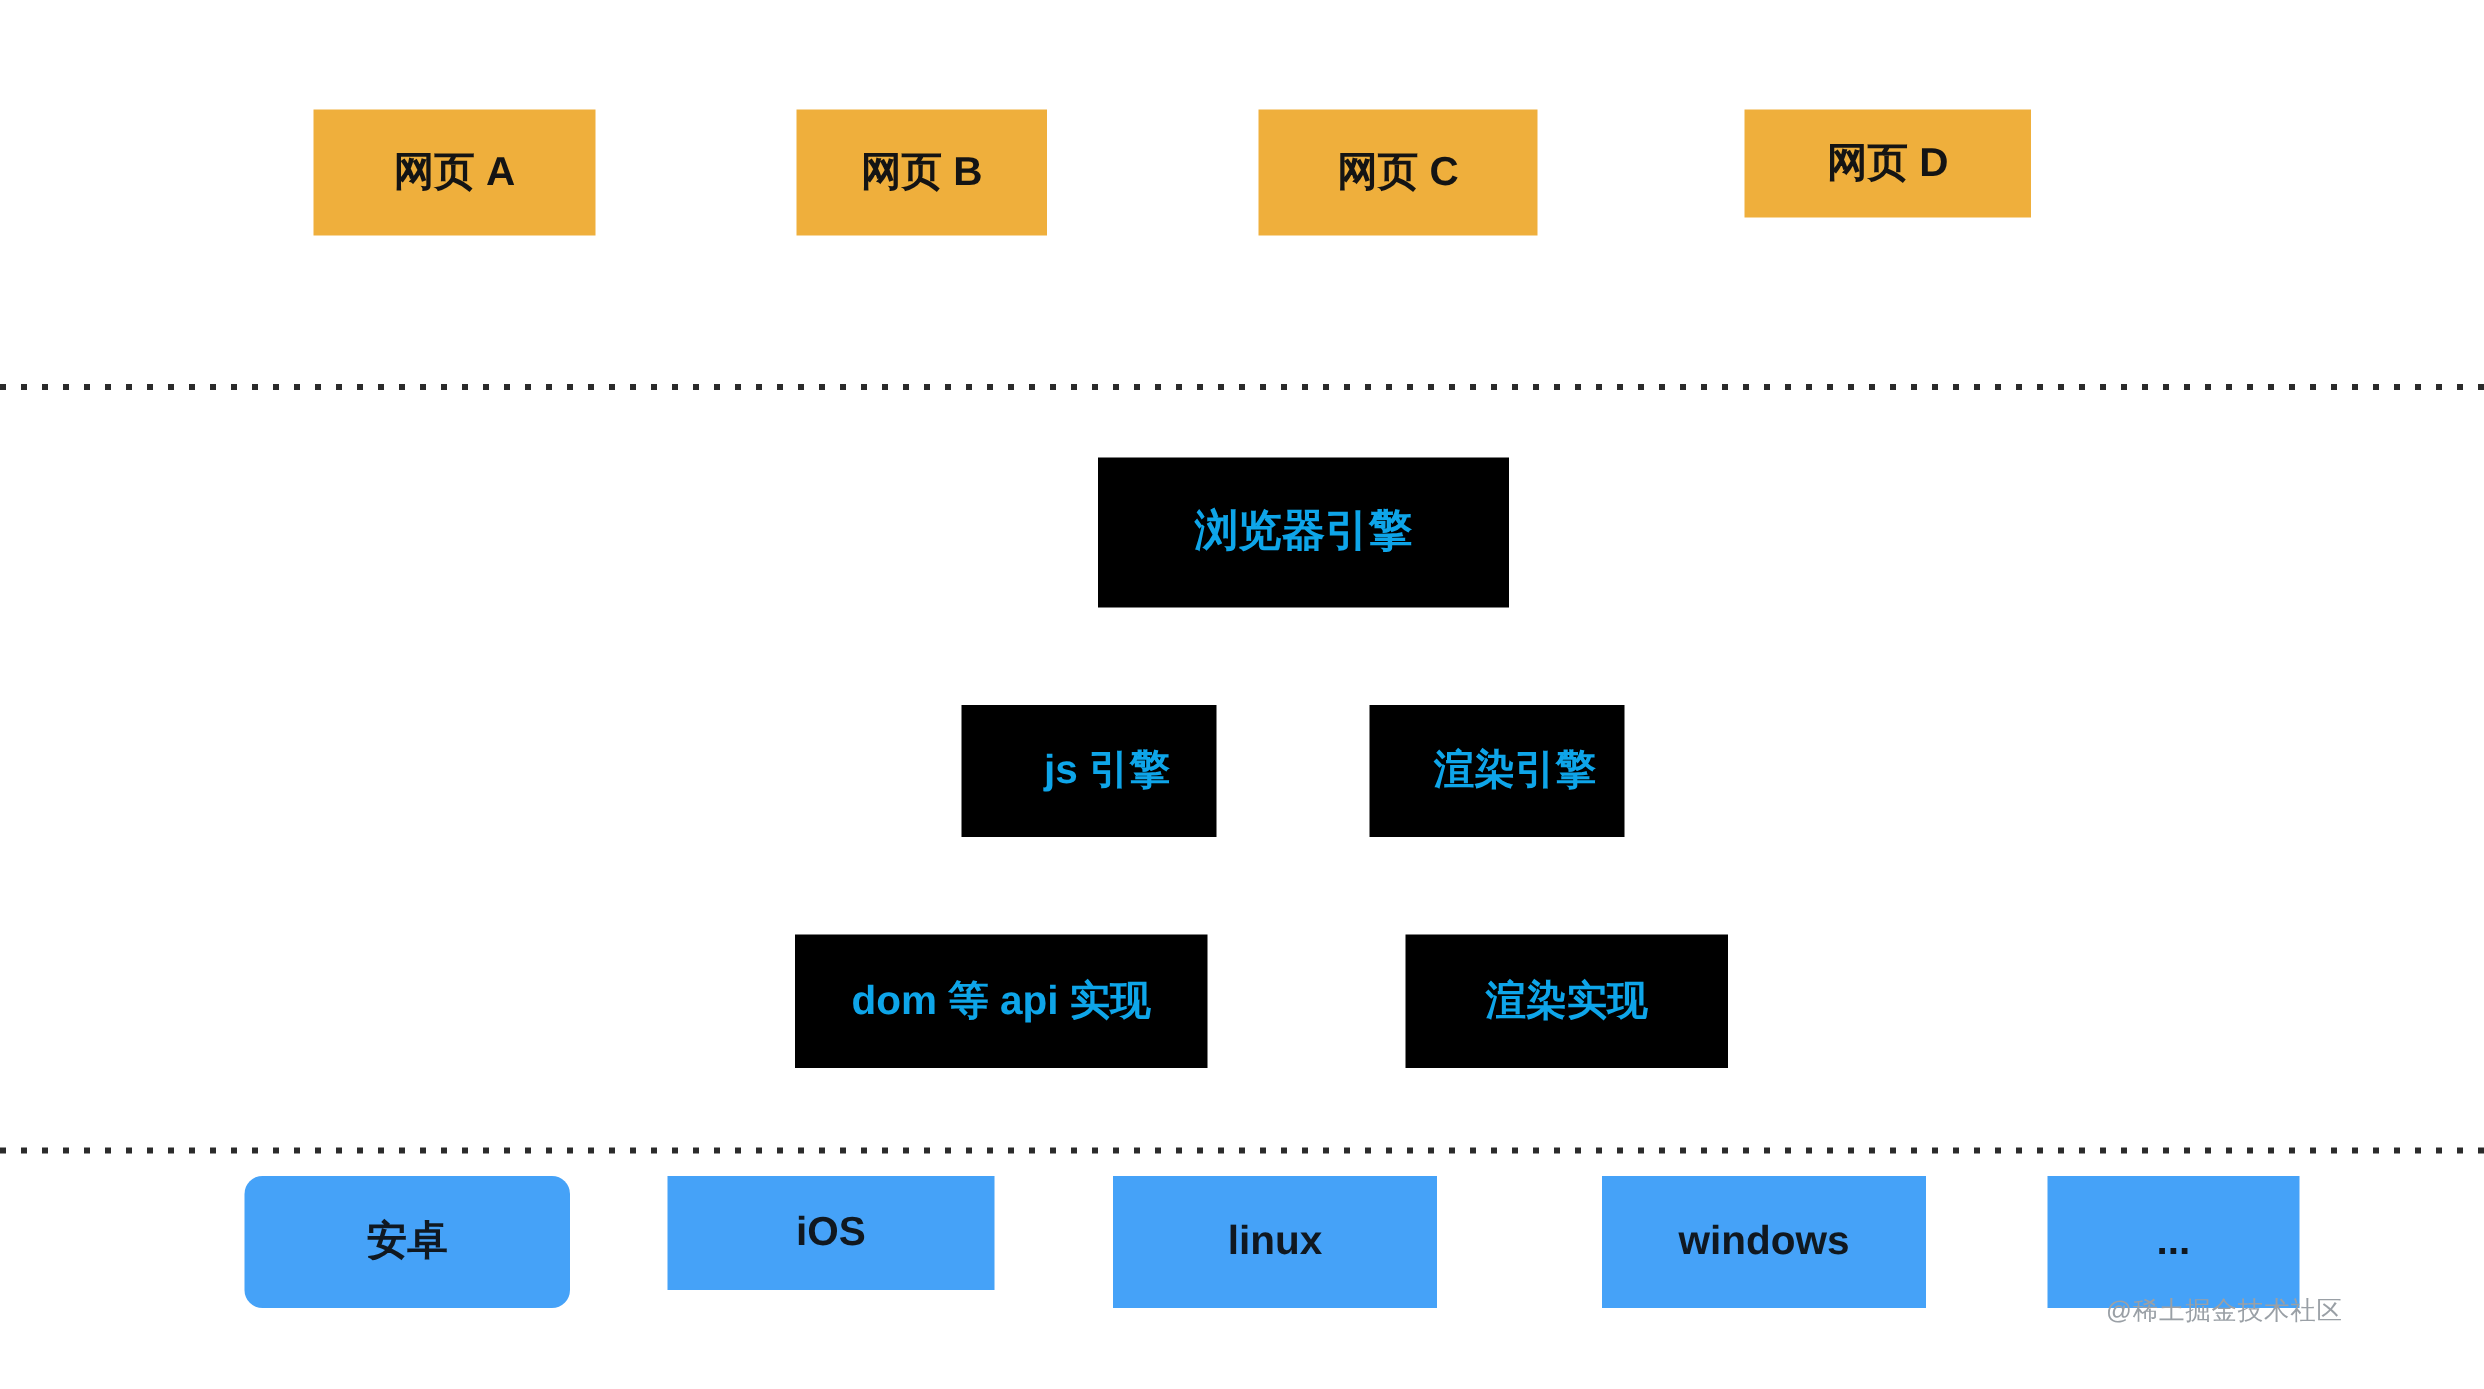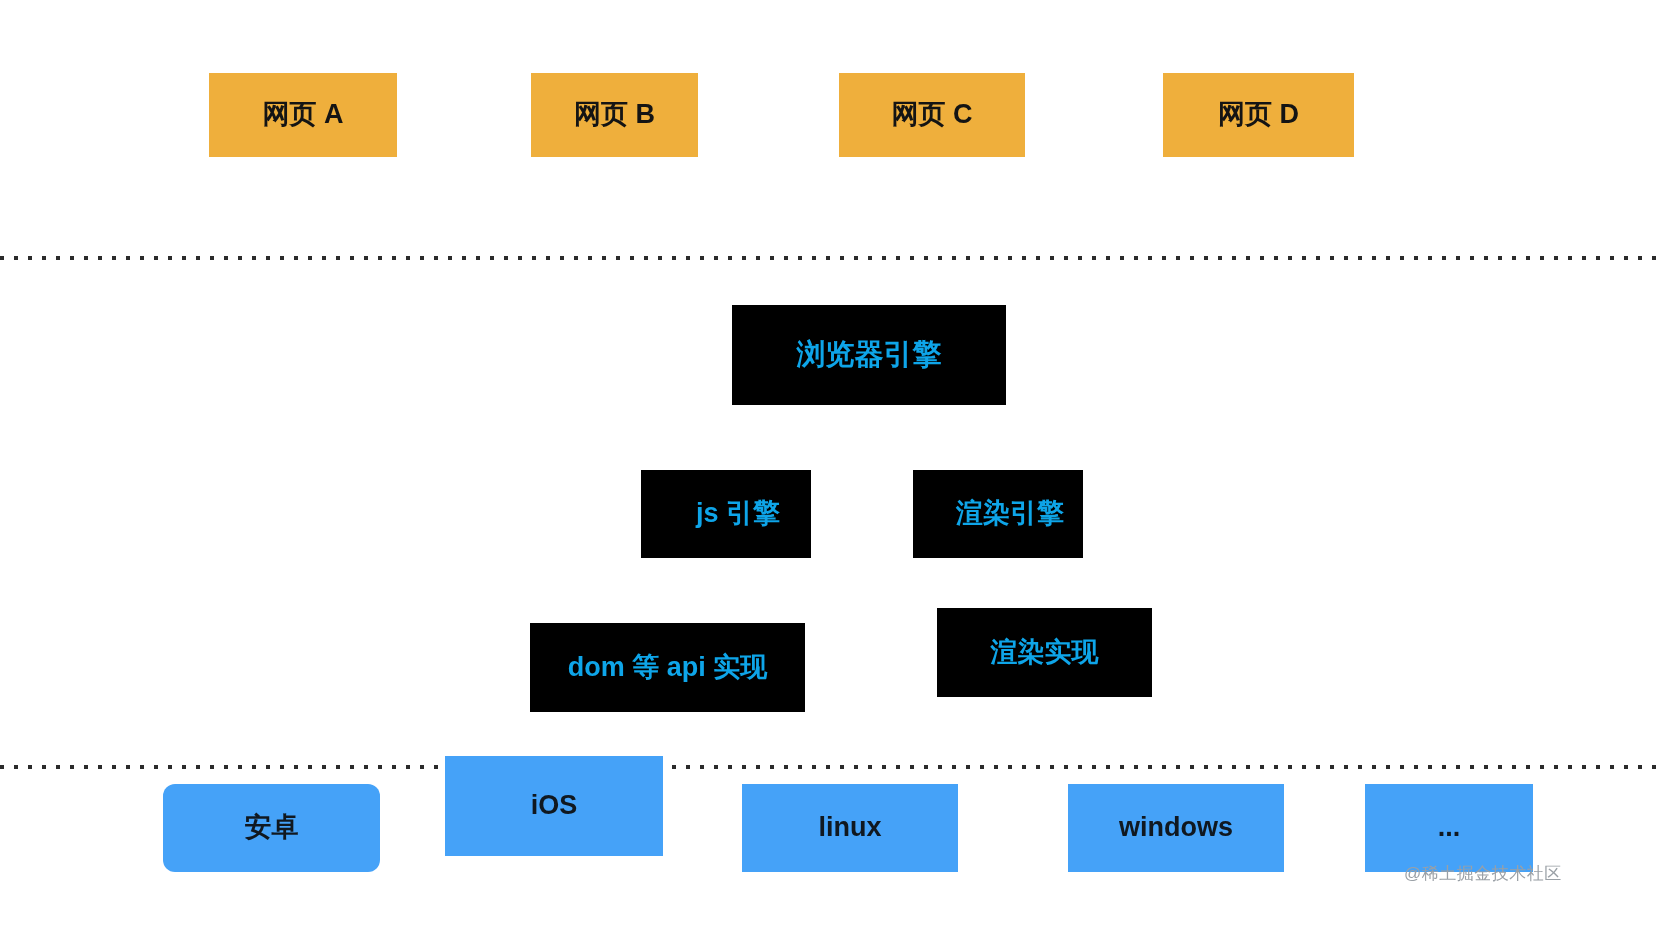--- a/index.html
+++ b/index.html
@@ -67,40 +67,40 @@
 </style>
 </head>
 <body>
 
 <div id="canvas">
 
   <div>
     <div class="box box-web" style="left: 209px; top: 73px; width: 188px; height: 84px;">网页 A</div>
     <div class="box box-web" style="left: 531px; top: 73px; width: 167px; height: 84px;">网页 B</div>
     <div class="box box-web" style="left: 839px; top: 73px; width: 186px; height: 84px;">网页 C</div>
-    <div class="box box-web" style="left: 1163px; top: 73px; width: 191px; height: 84px;">网页 D</div>
+    <div class="box box-web" style="left: 1163px; top: 73px; width: 191px; height: 72px;">网页 D</div>
   </div>
 
   <div class="divider" style="top: 256px;"></div>
 
   <div>
     <div class="box box-engine lvl1" style="left: 732px; top: 305px; width: 274px; height: 100px;">浏览器引擎</div>
 
     <div class="box box-engine lvl2" style="left: 641px; top: 470px; width: 170px; height: 88px;">js 引擎</div>
     <div class="box box-engine lvl2" style="left: 913px; top: 470px; width: 170px; height: 88px;">渲染引擎</div>
 
     <div class="box box-engine lvl3" style="left: 530px; top: 623px; width: 275px; height: 89px;">dom 等 api 实现</div>
-    <div class="box box-engine lvl3" style="left: 937px; top: 608px; width: 215px; height: 89px;">渲染实现</div>
+    <div class="box box-engine lvl3" style="left: 937px; top: 623px; width: 215px; height: 89px;">渲染实现</div>
   </div>
 
   <div class="divider" style="top: 765px;"></div>
 
   <div>
     <div class="box box-os" style="left: 163px; top: 784px; width: 217px; height: 88px; border-radius: 12px;">安卓</div>
-    <div class="box box-os" style="left: 445px; top: 756px; width: 218px; height: 100px;">iOS</div>
+    <div class="box box-os" style="left: 445px; top: 784px; width: 218px; height: 76px;">iOS</div>
     <div class="box box-os" style="left: 742px; top: 784px; width: 216px; height: 88px;">linux</div>
     <div class="box box-os" style="left: 1068px; top: 784px; width: 216px; height: 88px;">windows</div>
     <div class="box box-os" style="left: 1365px; top: 784px; width: 168px; height: 88px;">...</div>
   </div>
 
   <div class="watermark" style="left: 1404px; top: 862px;">@稀土掘金技术社区</div>
 
 </div>
 
 </body></html>

